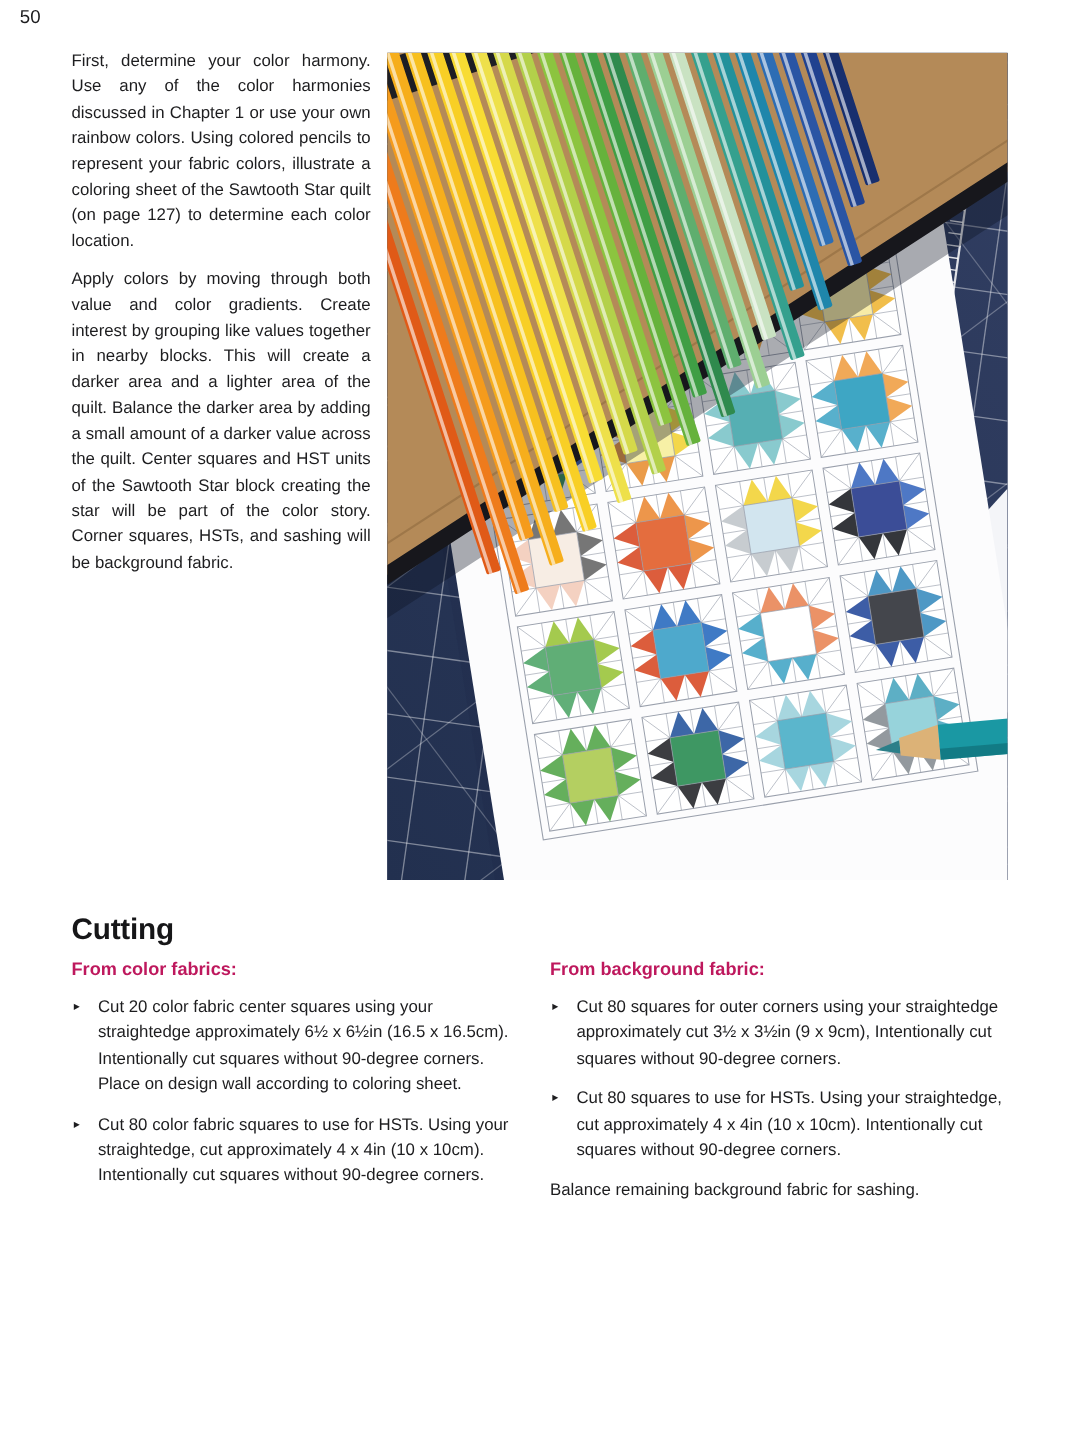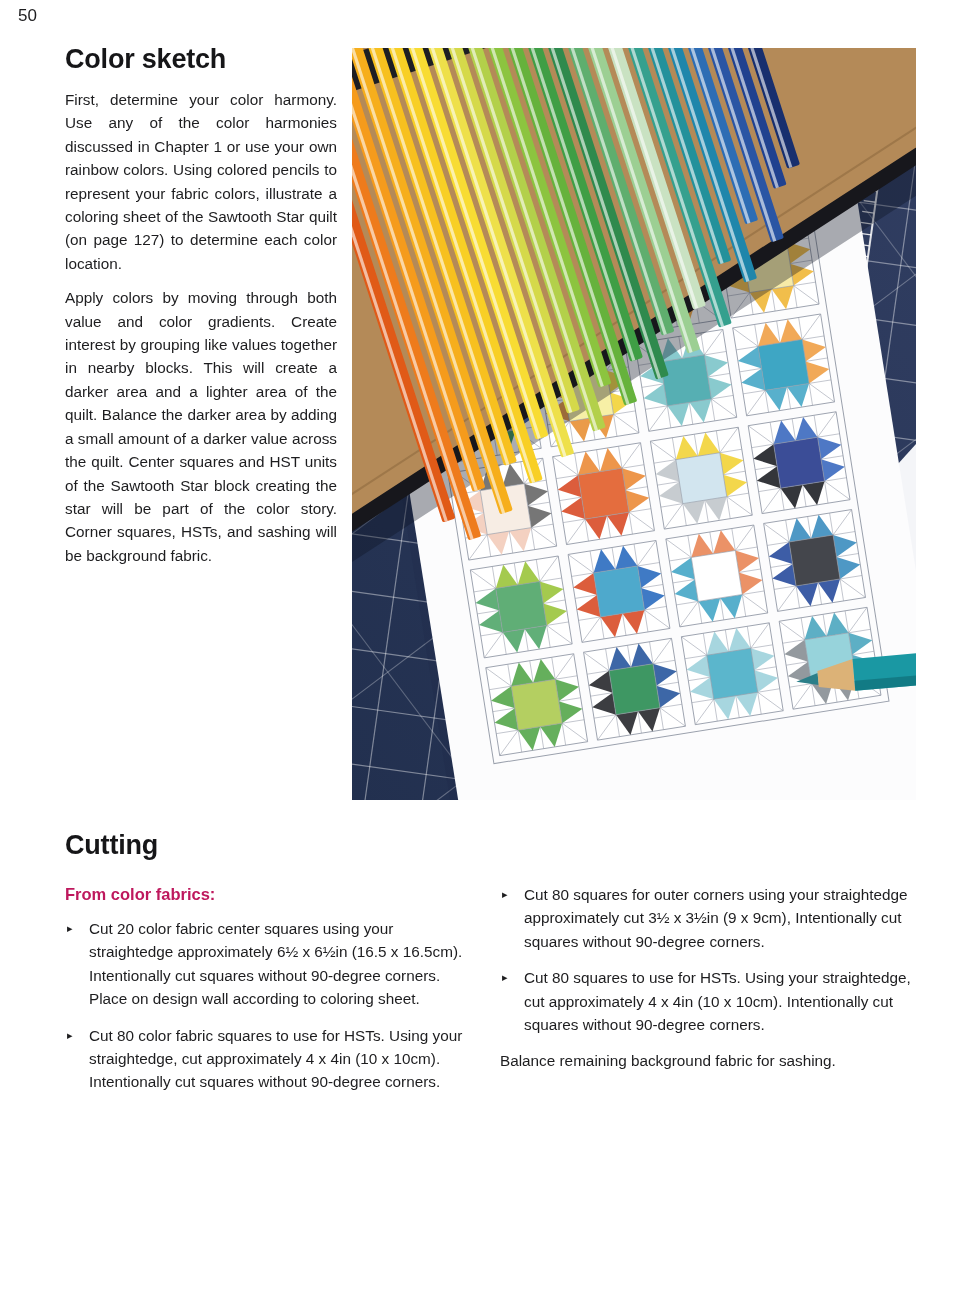--- a/index.html
+++ b/index.html
@@ -20,21 +20,21 @@
   .color-sketch p{
     font-size:15.3px;line-height:23.4px;text-align:justify;margin:0 0 11px 0;
     hyphens:none;
   }
   .photo-wrap{
     position:absolute;left:352px;top:48px;width:564px;height:752px;overflow:hidden;
     background:#2a3656;
   }
   .photo-wrap svg{display:block;}
   .cutting{position:absolute;left:65px;top:830px;width:851px;}
-  .cutting h2.section-heading{margin-bottom:22px;}
+  .cutting h2.section-heading{margin-bottom:9px;}
   .cutting-cols{display:flex;gap:23px;}
   .col-left{width:412px;}
   .col-right{width:416px;}
   h3.sub-heading{font-size:16.5px;font-weight:700;margin:2px 0 13px 0;color:#be185d;}
   .cutting p.intro{font-size:15.3px;line-height:23.4px;text-align:justify;margin:0 0 13px 0;}
   .cutting ul{list-style:none;margin:0;padding:0;}
   .cutting li{
     position:relative;padding-left:24px;font-size:15.3px;line-height:23.4px;margin:0 0 13px 0;
   }
   .bullet-glyph{position:absolute;left:2px;top:0;font-size:11px;color:#1d1d1f;}
@@ -43,21 +43,20 @@
 </head>
 <body>
 
 <div class="page">
 
   <div class="page-number">50</div>
 
   <div class="sidebar-vertical">IMPROV QUILTS</div>
 
   <section class="color-sketch">
-    <h2 class="section-heading">Color sketch</h2>
     <p>First, determine your color harmony. Use any of the color harmonies discussed in Chapter 1 or use your own rainbow colors. Using colored pencils to represent your fabric colors, illustrate a coloring sheet of the Sawtooth Star quilt (on page 127) to determine each color location.</p>
     <p>Apply colors by moving through both value and color gradients. Create interest by grouping like values together in nearby blocks. This will create a darker area and a lighter area of the quilt. Balance the darker area by adding a small amount of a darker value across the quilt. Center squares and HST units of the Sawtooth Star block creating the star will be part of the color story. Corner squares, HSTs, and sashing will be background fabric.</p>
   </section>
 
   <div class="photo-wrap" id="photo">
       <svg width="564" height="752" viewBox="0 0 564 752" xmlns="http://www.w3.org/2000/svg">
         <defs>
           <linearGradient id="matg" x1="0" y1="1" x2="1" y2="0">
             <stop offset="0" stop-color="#22304f"></stop>
             <stop offset="1" stop-color="#313e62"></stop>
@@ -835,20 +834,21 @@
             <span class="bullet-glyph">▸</span>
             <span>Cut 20 color fabric center squares using your straightedge approximately 6½ x 6½in (16.5 x 16.5cm). Intentionally cut squares without 90-degree corners. Place on design wall according to coloring sheet.</span>
           </li>
           <li>
             <span class="bullet-glyph">▸</span>
             <span>Cut 80 color fabric squares to use for HSTs. Using your straightedge, cut approximately 4 x 4in (10 x 10cm). Intentionally cut squares without 90-degree corners.</span>
           </li>
         </ul>
       </div>
       <div class="col-right">
+        <h3 class="sub-heading">From background fabric:</h3>
         <ul>
           <li>
             <span class="bullet-glyph">▸</span>
             <span>Cut 80 squares for outer corners using your straightedge approximately cut 3½ x 3½in (9 x 9cm), Intentionally cut squares without 90-degree corners.</span>
           </li>
           <li>
             <span class="bullet-glyph">▸</span>
             <span>Cut 80 squares to use for HSTs. Using your straightedge, cut approximately 4 x 4in (10 x 10cm). Intentionally cut squares without 90-degree corners.</span>
           </li>
         </ul>

